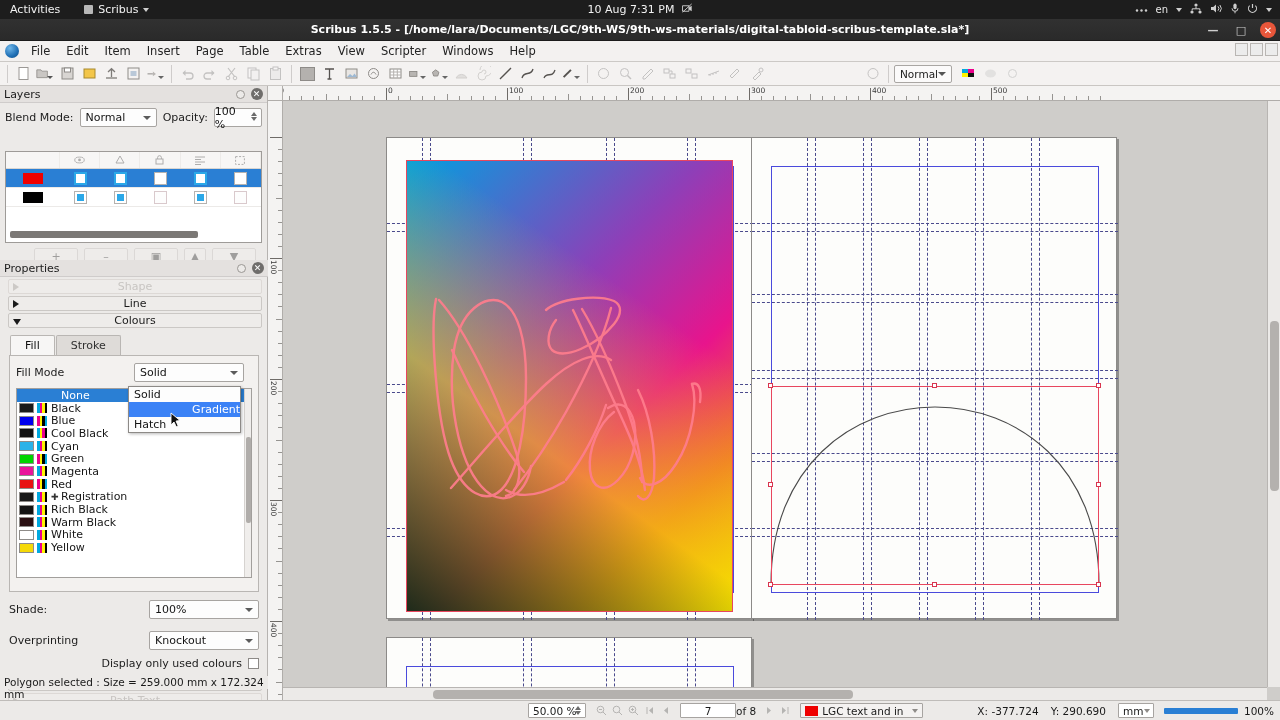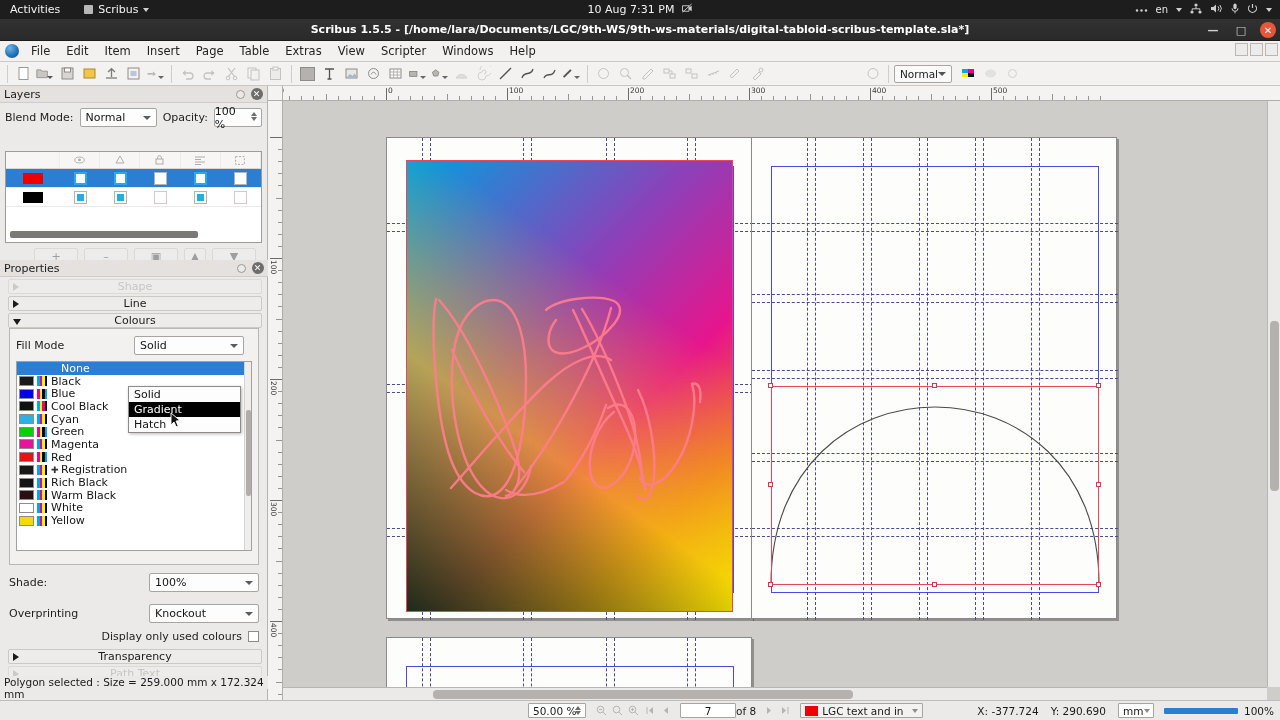--- a/index.html
+++ b/index.html
@@ -222,21 +222,21 @@
   }
   .clist-scroll i { position:absolute; left:1px; top:48px; width:5px; height:86px; background:#b0adaa; border-radius:2px;}
 
   
   .fm-popup {
     position:absolute; left:128px; top:386px; width:113px;
     background:#fdfdfd; border:1px solid #8d8a87; z-index:40;
     box-shadow: 1px 1px 3px rgba(0,0,0,.28);
   }
   .fm-opt { height:15px; line-height:15px; padding-left:5px; font-size:11px; color:#131313;}
-  .fm-opt.sel { background:#000000; color:#ffffff; }
+  .fm-opt.sel { background:#3b82f6; color:#ffffff;text-align:right; }
 
   .mouse-cursor{
     position:absolute; left:170px; top:412px; z-index:60;
     width:0;height:0; pointer-events:none;
   }
 
   .bot-row { display:flex; align-items:center; margin: 8px 9px 0 9px; }
   .bot-row .lbl { flex:1; }
   .chk-sq { width:11px;height:11px;border:1px solid #8d8a87;background:#fff; margin-left:6px;}
 
@@ -758,20 +758,24 @@
       </div>
       <div class="sec-bar">
         <span class="tri"></span>
         <span>Line</span>
       </div>
       <div class="sec-bar">
         <span class="tri down"></span>
         <span>Colours</span>
       </div>
 
+      <div class="tabs">
+        <span class="tab active">Fill</span>
+        <span class="tab">Stroke</span>
+      </div>
 
       <div class="tabpanel">
         <div class="fm-row">
           <span class="lbl">Fill Mode</span>
           <span class="combo" style="width:110px;">
             <span>Solid</span>
           </span>
         </div>
 
         <div class="colour-list">

